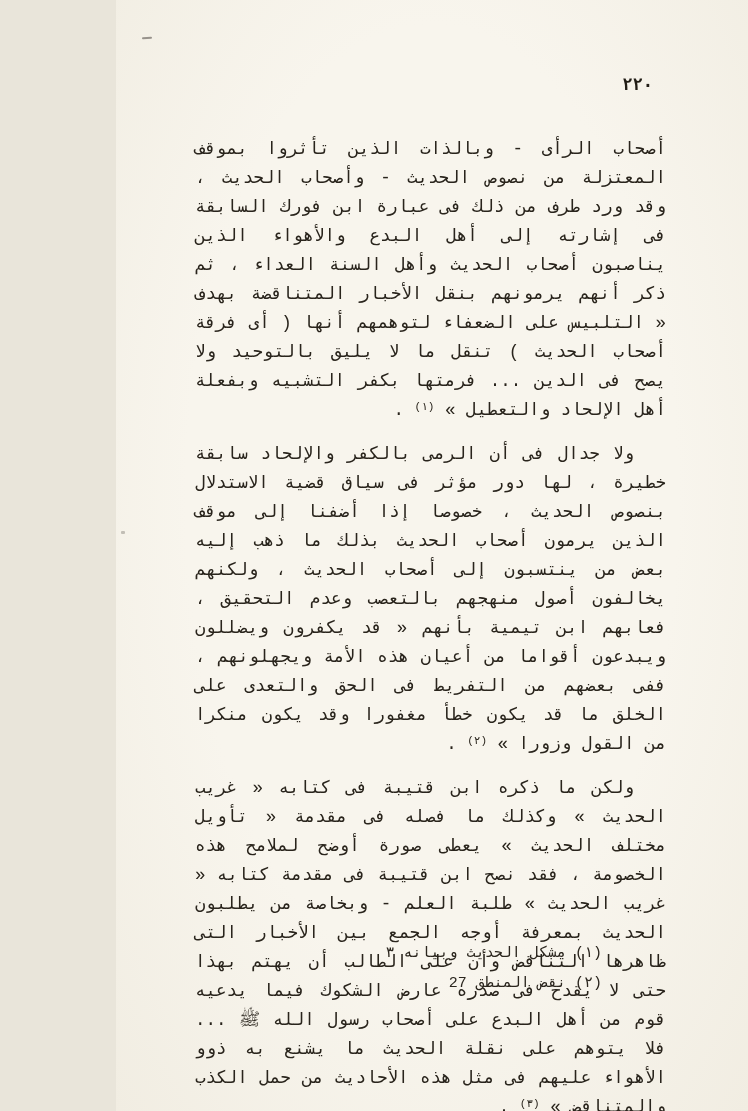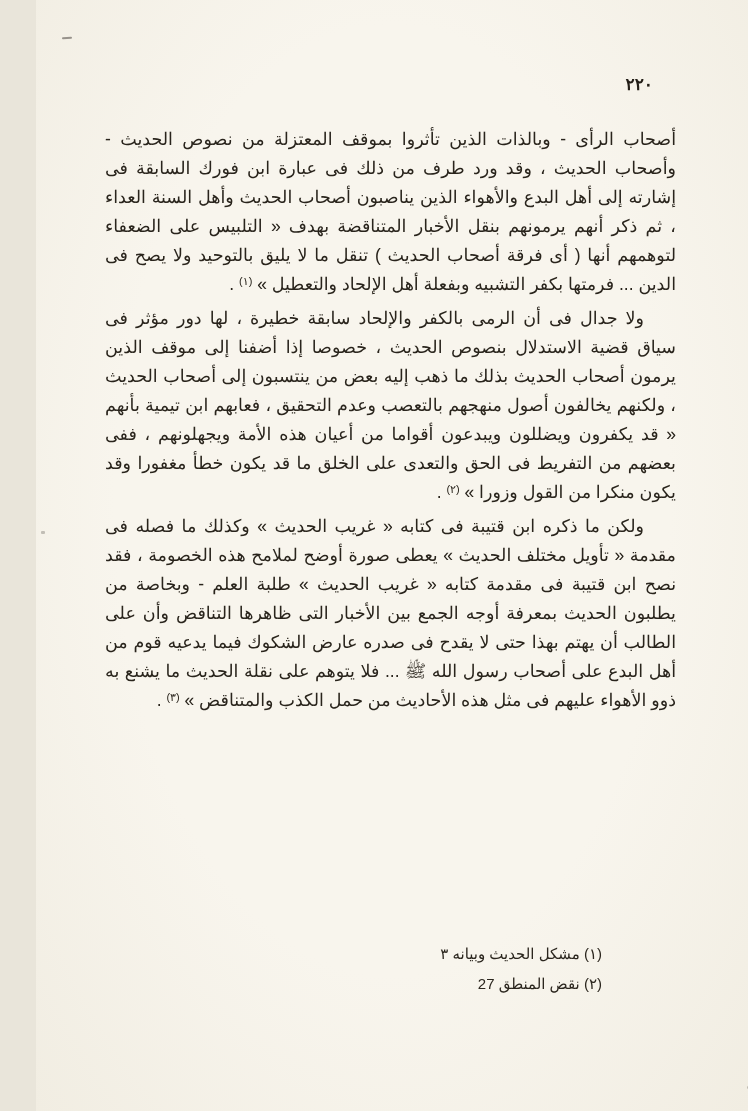--- a/index.html
+++ b/index.html
@@ -7,24 +7,24 @@
     padding: 0;
   }
   body {
     width: 748px;
     height: 1111px;
     overflow: hidden;
     background: #e9e5da;
   }
   .page {
     position: relative;
-    width: 712px;
+    width: 632px;
     height: 1111px;
     background: radial-gradient(ellipse at 50% 45%, #f8f5ed 55%, #f1ede2 100%);
-    font-family: Liberation Sans, sans-serif;
+    font-family: Liberation Mono, monospace;
     color: #29241c;
     direction: rtl;
     overflow: hidden;
   }
   .page-number {
     position: absolute;
     top: 74px;
     right: 95px;
     font-size: 17px;
     font-weight: bold;
@@ -35,21 +35,21 @@
     position: absolute;
     top: 120px;
     right: 67px;
     left: 64px;
     font-size: 17.5px;
     line-height: 29px;
     text-align: justify;
     text-justify: inter-word;
   }
   .para {
-    margin: 5px;
+    margin: 15px;
     padding: 0;
     text-indent: 32px;
   }
   .para.first {
     text-indent: 0;
   }
   .noteref {
     font-size: 11px;
     line-height: 0;
     vertical-align: 5px;

